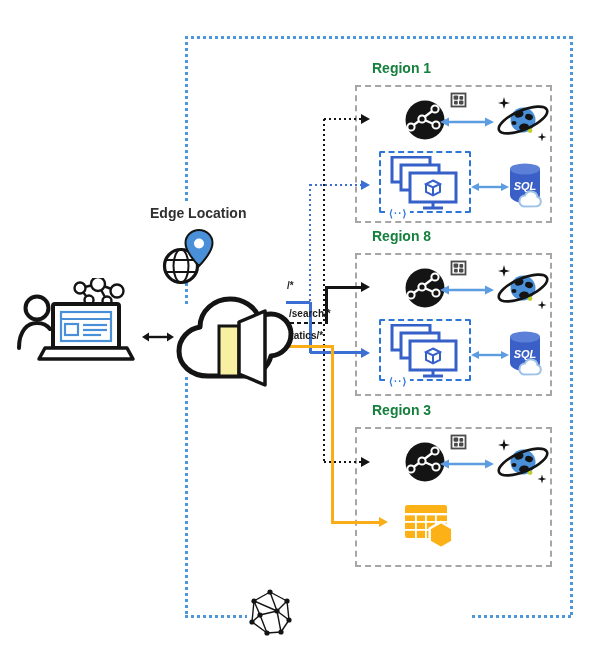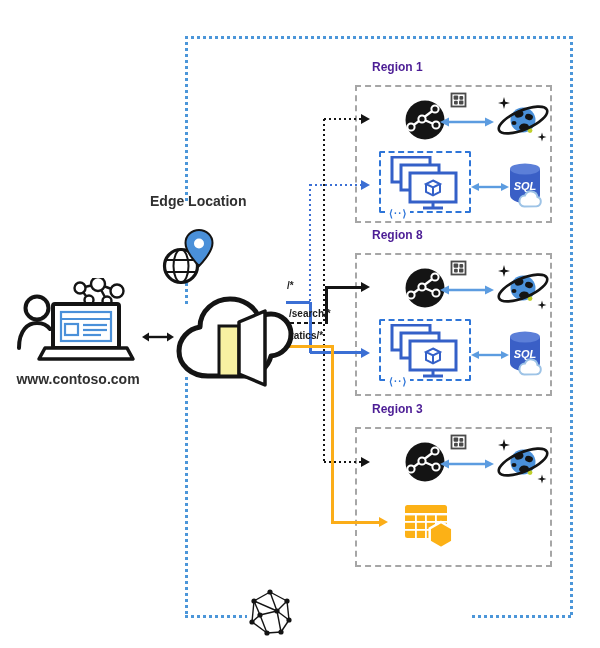--- a/index.html
+++ b/index.html
@@ -6,21 +6,21 @@
   #canvas{
     position:relative;width:600px;height:648px;background:#fff;overflow:hidden;
     font-family:"Liberation Sans",sans-serif;color:#303030;
   }
   .abs{position:absolute;}
   
   .bnet-h{position:absolute;height:3px;background:repeating-linear-gradient(90deg,#4C96D9 0 3px,transparent 3px 6px);}
   .bnet-v{position:absolute;width:3px;background:repeating-linear-gradient(180deg,#4C96D9 0 3px,transparent 3px 6px);}
   
   .region{position:absolute;left:355px;width:197px;border:2px dashed #A6A6A6;box-sizing:border-box;background:#fff0;}
-  .r-label{position:absolute;top:-27px;left:15px;font-size:12px;font-weight:600;color:#4c1d95;white-space:nowrap;}
+  .r-label{position:absolute;top:-27px;left:15px;font-size:14px;font-weight:600;color:#15803d;white-space:nowrap;}
   .ibox{position:absolute;left:22px;top:64px;width:92px;height:62px;border:2px dashed #2E75D8;border-radius:2px;box-sizing:border-box;}
   .code-badge{position:absolute;left:5px;bottom:-9px;background:#fff;padding:0 3px;color:#2E75D8;font-size:10px;font-weight:bold;letter-spacing:1px;line-height:12px;}
   
   .h-dot-black{position:absolute;height:2px;background:repeating-linear-gradient(90deg,#141414 0 2px,transparent 2px 5px);}
   .v-dot-black{position:absolute;width:2px;background:repeating-linear-gradient(180deg,#141414 0 2px,transparent 2px 5px);}
   .h-dot-blue{position:absolute;height:2px;background:repeating-linear-gradient(90deg,#3B6FD4 0 2px,transparent 2px 5px);}
   .v-dot-blue{position:absolute;width:2px;background:repeating-linear-gradient(180deg,#3B6FD4 0 2px,transparent 2px 5px);}
   .h-dash-black{position:absolute;height:2px;background:repeating-linear-gradient(90deg,#141414 0 4px,transparent 4px 7px);}
   .h-solid-black{position:absolute;height:2.5px;background:#141414;}
   .v-solid-black{position:absolute;width:2.5px;background:#141414;}
@@ -276,29 +276,28 @@
     <g stroke="#4A90D9" stroke-width="2.2" fill="none">
       <rect x="45" y="34" width="50" height="29"></rect>
       <line x1="45" y1="41" x2="95" y2="41"></line>
       <rect x="49" y="46" width="13" height="11"></rect>
       <line x1="67" y1="47" x2="91" y2="47"></line>
       <line x1="67" y1="52" x2="91" y2="52"></line>
       <line x1="67" y1="57" x2="85" y2="57"></line>
     </g>
     <polygon points="29,70 111,70 117,81 23,81" fill="#fff" stroke="#141414" stroke-width="3.5" stroke-linejoin="round"></polygon>
   </svg>
-  <div class="cap" style="left:8px;top:371px;width:140px;text-align:center;font-weight:600;">www.contoso.com</div>
 
   <svg class="abs" style="left:140px;top:328px;" width="36" height="18" viewBox="0 0 36 18">
     <line x1="8" y1="9" x2="28" y2="9" stroke="#141414" stroke-width="2.4"></line>
     <polygon points="2,9 9,4.5 9,13.5" fill="#141414"></polygon>
     <polygon points="34,9 27,4.5 27,13.5" fill="#141414"></polygon>
   </svg>
 
-  <div class="cap" style="left:150px;top:193px;">Edge Location</div>
+  <div class="cap" style="left:150px;top:205px;">Edge Location</div>
   <svg class="abs" style="left:160px;top:226px;" width="56" height="62" viewBox="0 0 56 62">
     <circle cx="21" cy="40" r="16.5" fill="#fff" stroke="#141414" stroke-width="3.2"></circle>
     <ellipse cx="21" cy="40" rx="7.5" ry="16.5" fill="none" stroke="#141414" stroke-width="2"></ellipse>
     <line x1="5.5" y1="34" x2="36.5" y2="34" stroke="#141414" stroke-width="2"></line>
     <line x1="5.5" y1="46" x2="36.5" y2="46" stroke="#141414" stroke-width="2"></line>
     <path d="M39,4 c-7.5,0 -13.5,5.8 -13.5,13 c0,9.8 13.5,23 13.5,23 c0,0 13.5,-13.2 13.5,-23 c0,-7.2 -6,-13 -13.5,-13 Z" fill="#4A90D9" stroke="#141414" stroke-width="2"></path>
     <circle cx="39" cy="17.5" r="5" fill="#fff"></circle>
   </svg>
 
   <svg class="abs" style="left:170px;top:281px;" width="126" height="112" viewBox="0 0 126 112">

